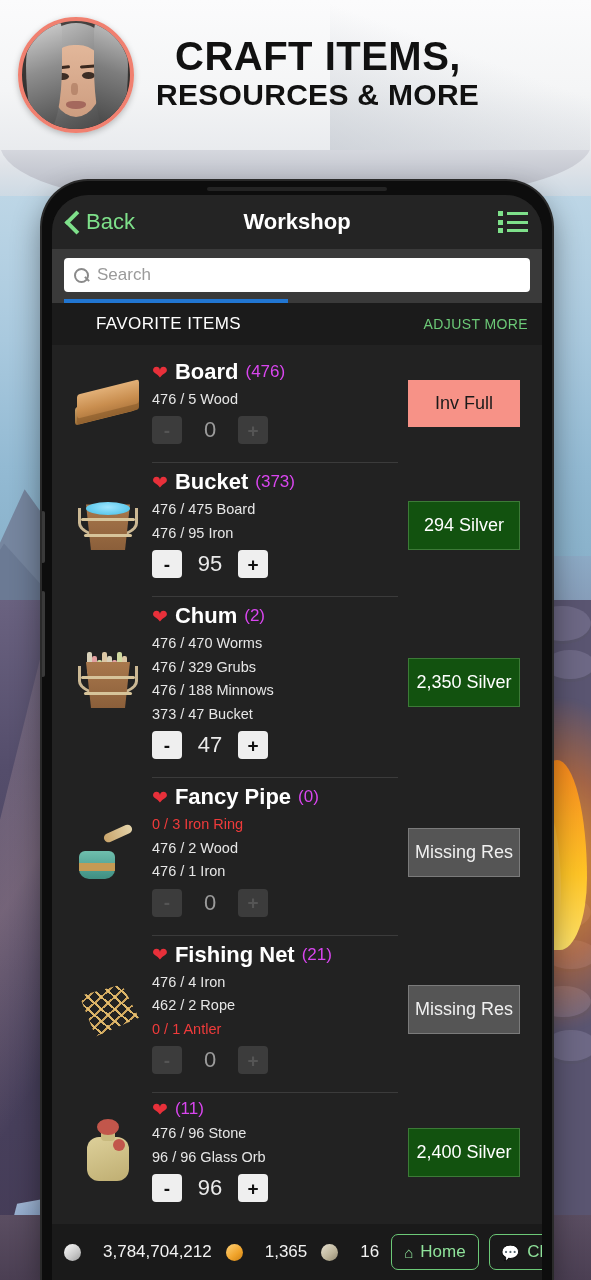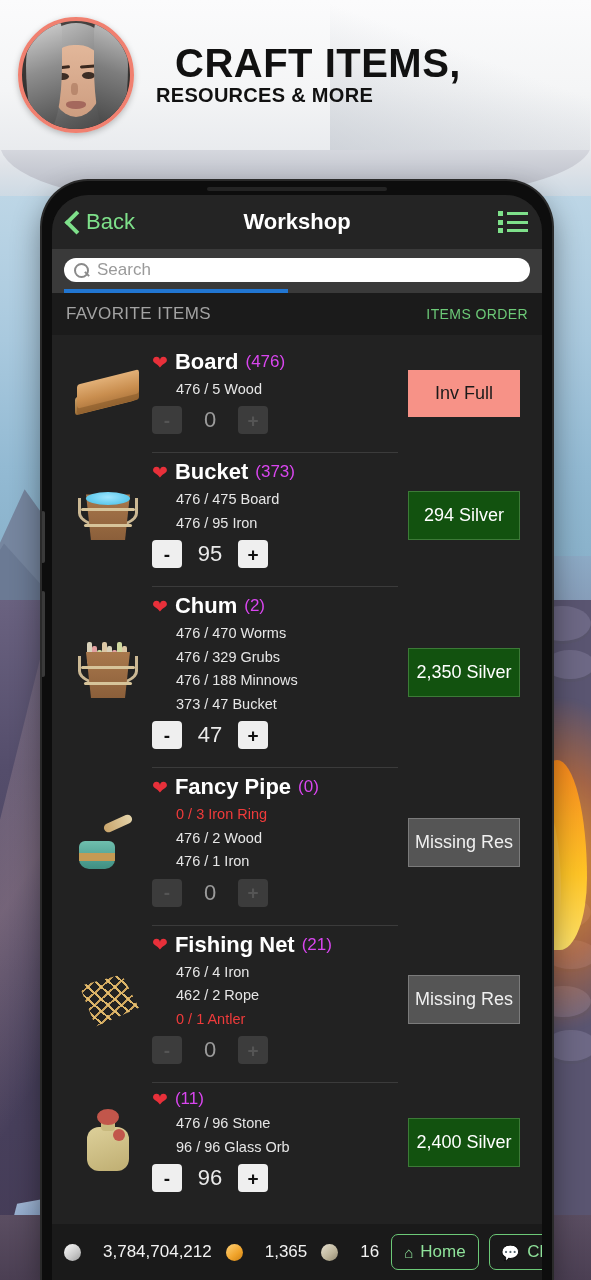--- a/index.html
+++ b/index.html
@@ -128,21 +128,21 @@
     background: linear-gradient(200deg,#cccccc 0%,#7d7d7d 45%,#3f3f3f 100%);
     border-radius:10% 60% 40% 40% / 10% 40% 60% 60%;
   }
   #banner-text { margin-left:22px; }
   #banner-line1 {
     font-size:40px; font-weight:bold; letter-spacing:.5px; color:#111; line-height:1.0;
     font-family:"Liberation Sans", sans-serif;
     margin-left:19px;
   }
   #banner-line2 {
-    font-size:20px; font-weight:bold; letter-spacing:.3px; color:#111; line-height:1.25;
+    font-size:30px; font-weight:bold; letter-spacing:.3px; color:#111; line-height:1.25;
   }
 
   
   #phone {
     position:absolute; left:42px; top:181px; width:510px; height:1099px; z-index:10;
     background:#0d0d0d;
     border-radius:46px 46px 0 0;
     box-shadow: 0 0 0 2px #2a2a2a, 0 12px 30px rgba(0,0,0,.45);
     padding:10px 10px 0 10px;
     overflow:hidden;
@@ -181,21 +181,21 @@
   }
   #menu-btn { margin-left:auto; width:30px; height:22px; display:flex; flex-direction:column;
               justify-content:space-between; cursor:pointer; }
   .menu-row { display:flex; align-items:center; gap:4px; }
   .menu-dot { width:5px; height:5px; background:#7ee08a; }
   .menu-line { flex:1; height:3px; background:#7ee08a; }
 
   
   #search-wrap { flex:0 0 auto; background:#3a3a3a; padding:9px 12px 0 12px; }
   #search-box {
-    height:24px; background:#fff; border-radius:12px;
+    height:34px; background:#fff; border-radius:4px;
     display:flex; align-items:center; padding:0 10px; gap:8px;
   }
   #search-icon { width:15px; height:15px; position:relative; flex:0 0 auto; }
   #search-icon::before {
     content:''; position:absolute; left:0; top:0; width:11px; height:11px;
     border:2px solid #8a8a8a; border-radius:50%;
   }
   #search-icon::after {
     content:''; position:absolute; left:10px; top:10px; width:6px; height:2px;
     background:#8a8a8a; transform:rotate(45deg);
@@ -207,37 +207,37 @@
   #search-input::placeholder { color:#9a9a9a; }
   #progress-track { height:4px; background:#3a3a3a; margin-top:7px; position:relative; }
   #progress-fill { position:absolute; left:0; top:0; height:4px; background:#2176d2; }
 
   
   #section-header {
     flex:0 0 auto; height:42px; background:#1b1b1b;
     display:flex; align-items:center; justify-content:space-between;
     padding:0 14px;
   }
-  #section-title { color:#a3a3a3; font-size:17px; letter-spacing:.4px; }
+  #section-title { color:#ffffff; font-size:17px; letter-spacing:.4px;margin-left:30px; }
   #adjust-order { color:#6cc977; font-size:14px; letter-spacing:.4px; cursor:pointer; }
 
   
   #list { flex:1 1 auto; background:#222222; overflow:hidden; position:relative; }
   .row {
     display:flex; align-items:stretch; padding:8px 12px 0 12px;
     position:relative;
   }
   .row-icon { width:88px; flex:0 0 auto; display:flex; align-items:center; justify-content:center; }
   .row-body { flex:1 1 auto; min-width:0; border-top:1px solid #3b3b3b; padding-top:6px; }
   .row:first-child .row-body { border-top:none; }
   .row-title { display:flex; align-items:center; gap:7px; margin-bottom:3px; }
   .heart { color:#e8303a; font-size:19px; line-height:1; }
   .item-name { color:#fff; font-size:22px; font-weight:bold; }
   .item-count { color:#d946ef; font-size:17px; }
-  .req { color:#e6e6e6; font-size:14.5px; line-height:1.62;margin-left:24px; }
+  .req { color:#e6e6e6; font-size:14.5px; line-height:1.62; }
   .req.missing { color:#ef3b3b; }
   .stepper { display:flex; align-items:center; gap:11px; margin-top:5px; padding-bottom:10px; }
   .step-btn {
     width:30px; height:28px; border-radius:4px; background:#efefef; color:#111;
     display:flex; align-items:center; justify-content:center;
     font-size:19px; font-weight:bold; cursor:pointer; line-height:1;
   }
   .step-btn.disabled { background:#3c3c3c; color:#555; }
   .step-val { color:#eaeaea; font-size:22px; min-width:34px; text-align:center; }
   .step-val.dim { color:#9b9b9b; }
@@ -395,21 +395,21 @@
         <span id="search-icon"></span>
         <input id="search-input" type="text" placeholder="Search" style="">
       </div>
       <div id="progress-track">
         <div id="progress-fill" style="width: 48%;"></div>
       </div>
     </div>
 
     <div id="section-header">
       <span id="section-title">FAVORITE ITEMS</span>
-      <span id="adjust-order">ITEMS ORDER</span>
+      <span id="adjust-order">ADJUST MORE</span>
     </div>
 
     <div id="list">
         <div class="row">
           <div class="row-icon">
             <div class="thumb">
               <div class="board-plank2"></div>
               <div class="board-plank"></div>
             </div>
           </div>

